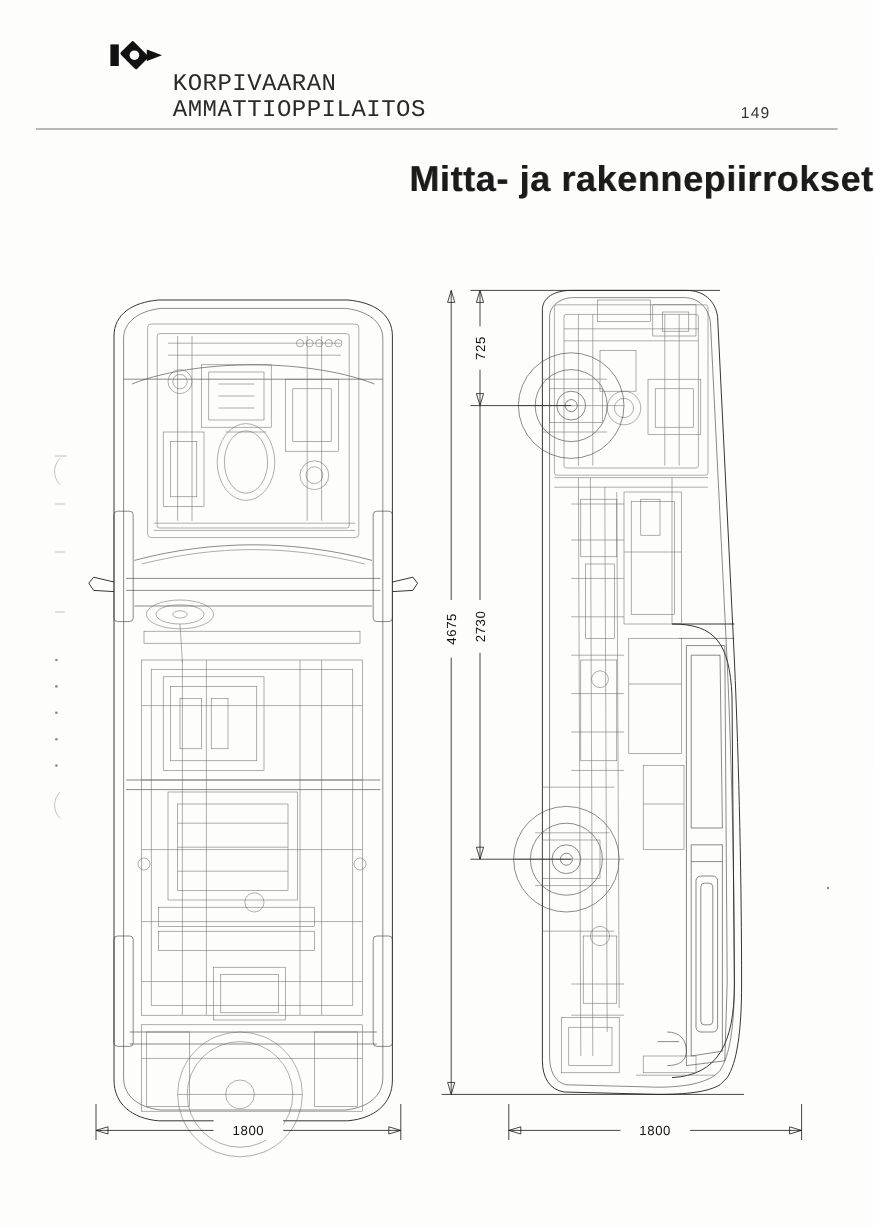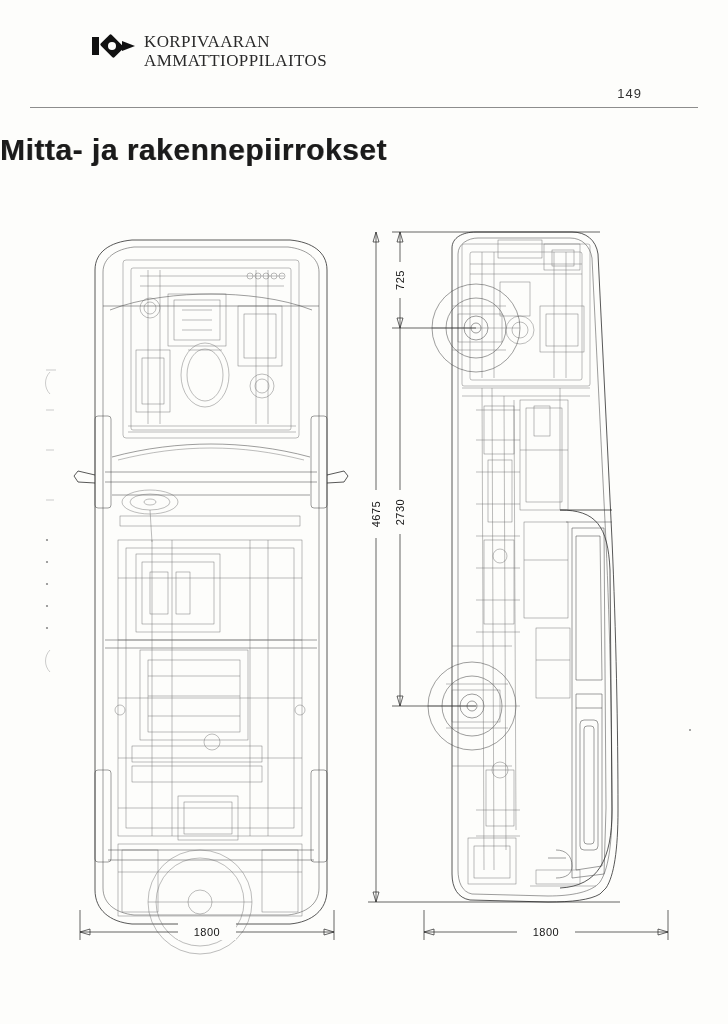--- a/index.html
+++ b/index.html
@@ -67,24 +67,25 @@
     left: 30px;
     top: 7px;
     width: 13px;
     height: 10px;
     background: #111;
     clip-path: polygon(0 0, 100% 50%, 0 100%);
   }
   .logo-text {
     margin-left: 6px;
     line-height: 1.12;
-    font-size: 17px;
+    font-size: 20px;
     letter-spacing: 0.4px;
     color: #2a2a2a;
-    font-family: Liberation Serif, serif;
+    font-family: Liberation Mono, monospace;
+    margin-top: 28px;
   }
   .logo-text div { white-space: nowrap; }
 
   .page-number {
     position: absolute;
     right: 86px;
     top: 86px;
     font-size: 13px;
     letter-spacing: 1px;
     color: #333;
@@ -96,34 +97,34 @@
     top: 107px;
     height: 1px;
     background: #8d8d8d;
   }
 
   .doc-title {
     position: absolute;
     left: 0;
     right: 0;
     top: 133px;
-    text-align: left;
+    text-align: right;
     font-size: 30px;
     font-weight: bold;
     letter-spacing: 0.5px;
     color: #1b1b1b;
     font-family: "Liberation Sans", sans-serif;
     text-shadow: 0.6px 0 0 rgba(20,20,20,0.55);
   }
 
   
   .drawing-area {
     position: absolute;
     left: 0;
-    top: 210px;
+    top: 220px;
     width: 650px;
     height: 760px;
   }
   svg.blueprint {
     display: block;
     width: 728px;
     height: 760px;
   }
   .ln { fill: none; stroke: #2d2d2d; stroke-width: 0.8; }
   .ln-thin { fill: none; stroke: #3d3d3d; stroke-width: 0.5; }

